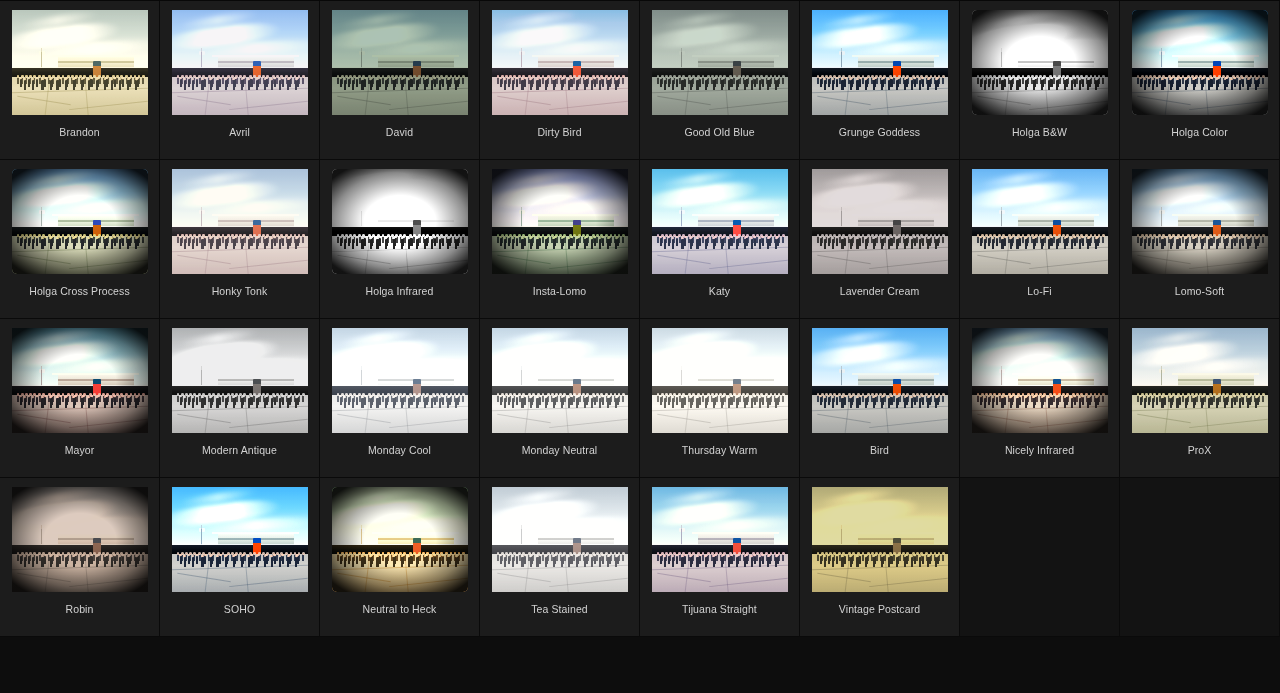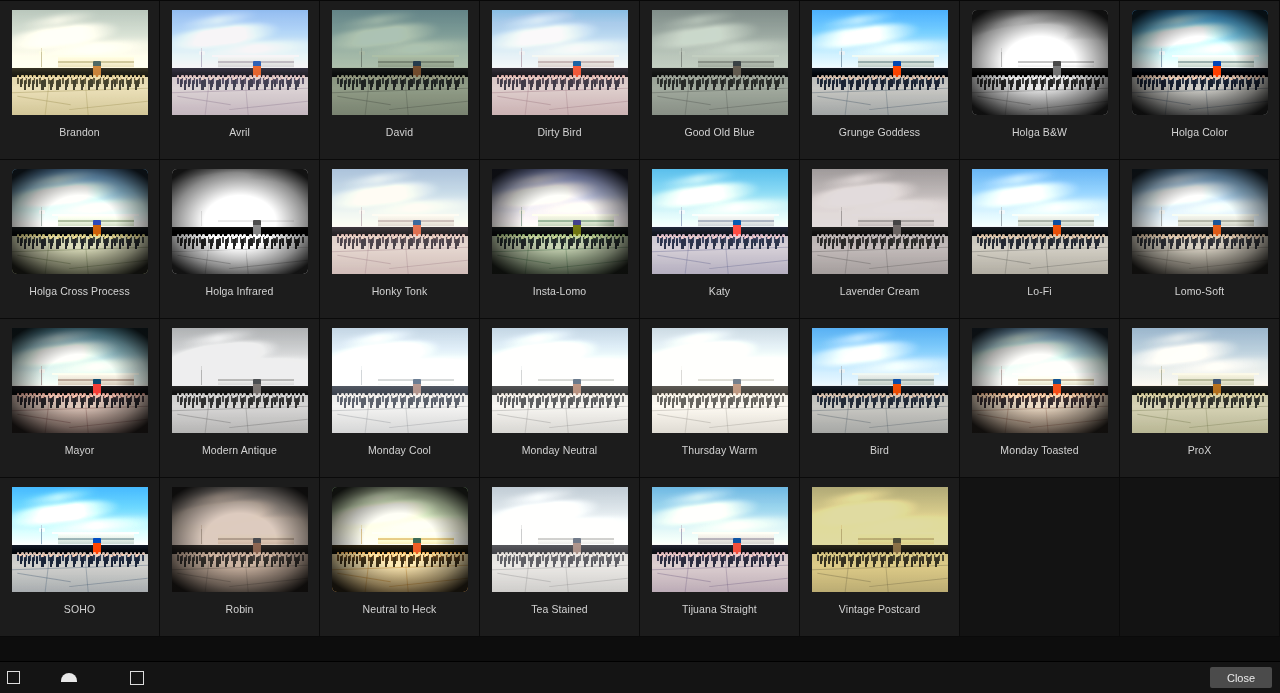--- a/index.html
+++ b/index.html
@@ -1024,22 +1024,22 @@
                 <div class="p" style="left: 85%; bottom: 0%; height: 9.5px; opacity: 1;"></div>
                 <div class="p" style="left: 91%; bottom: 0%; height: 9.5px; opacity: 1;"></div>
               </div>
             </div>
             <div style="position: absolute; inset: 0px; pointer-events: none; background: rgba(120, 170, 40, 0.22); mix-blend-mode: overlay;"></div>
             <div style="position: absolute; inset: 0px; pointer-events: none; background: radial-gradient(66% 62%, rgba(0, 0, 0, 0) 40%, rgba(0, 0, 0, 0.45) 74%, rgba(0, 0, 0, 0.92) 100%);"></div>
           </div>
           <div class="label">Holga Cross Process</div>
         </div>
         <div class="cell">
-          <div class="thumb-wrap vignette-frame">
-            <div class="scene" style="filter: saturate(0) brightness(1.25) contrast(1.35) hue-rotate(0deg) sepia(0) grayscale(1);">
+          <div class="thumb-wrap">
+            <div class="scene" style="filter: saturate(0.95) brightness(1.1) contrast(0.92) hue-rotate(-8deg) sepia(0.15) grayscale(0);">
               <div class="sky"></div>
               <div class="cloud1"></div>
               <div class="cloud2"></div>
               <div class="cloud3"></div>
               <div class="structure"></div>
               <div class="roofline"></div>
               <div class="tower">
                 <div class="cap"></div>
                 <div class="mast"></div>
                 <div class="ant"></div>
@@ -1109,27 +1109,27 @@
                 <div class="p" style="left: 51%; bottom: 0%; height: 9.5px; opacity: 1;"></div>
                 <div class="p" style="left: 56%; bottom: 0%; height: 9.5px; opacity: 1;"></div>
                 <div class="p" style="left: 62%; bottom: 0%; height: 9.5px; opacity: 1;"></div>
                 <div class="p" style="left: 68%; bottom: 0%; height: 9.5px; opacity: 1;"></div>
                 <div class="p" style="left: 73%; bottom: 0%; height: 9.5px; opacity: 1;"></div>
                 <div class="p" style="left: 79%; bottom: 0%; height: 9.5px; opacity: 1;"></div>
                 <div class="p" style="left: 85%; bottom: 0%; height: 9.5px; opacity: 1;"></div>
                 <div class="p" style="left: 91%; bottom: 0%; height: 9.5px; opacity: 1;"></div>
               </div>
             </div>
-            <div style="position: absolute; inset: 0px; pointer-events: none; background: radial-gradient(66% 62%, rgba(0, 0, 0, 0) 40%, rgba(0, 0, 0, 0.45) 74%, rgba(0, 0, 0, 0.92) 100%);"></div>
+            <div style="position: absolute; inset: 0px; pointer-events: none; background: rgba(225, 165, 190, 0.42); mix-blend-mode: overlay;"></div>
           </div>
-          <div class="label">Holga Infrared</div>
+          <div class="label">Honky Tonk</div>
         </div>
         <div class="cell">
-          <div class="thumb-wrap">
-            <div class="scene" style="filter: saturate(0.95) brightness(1.1) contrast(0.92) hue-rotate(-8deg) sepia(0.15) grayscale(0);">
+          <div class="thumb-wrap vignette-frame">
+            <div class="scene" style="filter: saturate(0) brightness(1.25) contrast(1.35) hue-rotate(0deg) sepia(0) grayscale(1);">
               <div class="sky"></div>
               <div class="cloud1"></div>
               <div class="cloud2"></div>
               <div class="cloud3"></div>
               <div class="structure"></div>
               <div class="roofline"></div>
               <div class="tower">
                 <div class="cap"></div>
                 <div class="mast"></div>
                 <div class="ant"></div>
@@ -1199,23 +1199,23 @@
                 <div class="p" style="left: 51%; bottom: 0%; height: 9.5px; opacity: 1;"></div>
                 <div class="p" style="left: 56%; bottom: 0%; height: 9.5px; opacity: 1;"></div>
                 <div class="p" style="left: 62%; bottom: 0%; height: 9.5px; opacity: 1;"></div>
                 <div class="p" style="left: 68%; bottom: 0%; height: 9.5px; opacity: 1;"></div>
                 <div class="p" style="left: 73%; bottom: 0%; height: 9.5px; opacity: 1;"></div>
                 <div class="p" style="left: 79%; bottom: 0%; height: 9.5px; opacity: 1;"></div>
                 <div class="p" style="left: 85%; bottom: 0%; height: 9.5px; opacity: 1;"></div>
                 <div class="p" style="left: 91%; bottom: 0%; height: 9.5px; opacity: 1;"></div>
               </div>
             </div>
-            <div style="position: absolute; inset: 0px; pointer-events: none; background: rgba(225, 165, 190, 0.42); mix-blend-mode: overlay;"></div>
+            <div style="position: absolute; inset: 0px; pointer-events: none; background: radial-gradient(66% 62%, rgba(0, 0, 0, 0) 40%, rgba(0, 0, 0, 0.45) 74%, rgba(0, 0, 0, 0.92) 100%);"></div>
           </div>
-          <div class="label">Honky Tonk</div>
+          <div class="label">Holga Infrared</div>
         </div>
         <div class="cell">
           <div class="thumb-wrap">
             <div class="scene" style="filter: saturate(1.2) brightness(1) contrast(1.1) hue-rotate(40deg) sepia(0.2) grayscale(0);">
               <div class="sky"></div>
               <div class="cloud1"></div>
               <div class="cloud2"></div>
               <div class="cloud3"></div>
               <div class="structure"></div>
               <div class="roofline"></div>
@@ -2284,21 +2284,21 @@
                 <div class="p" style="left: 68%; bottom: 0%; height: 9.5px; opacity: 1;"></div>
                 <div class="p" style="left: 73%; bottom: 0%; height: 9.5px; opacity: 1;"></div>
                 <div class="p" style="left: 79%; bottom: 0%; height: 9.5px; opacity: 1;"></div>
                 <div class="p" style="left: 85%; bottom: 0%; height: 9.5px; opacity: 1;"></div>
                 <div class="p" style="left: 91%; bottom: 0%; height: 9.5px; opacity: 1;"></div>
               </div>
             </div>
             <div style="position: absolute; inset: 0px; pointer-events: none; background: rgba(205, 90, 60, 0.35); mix-blend-mode: overlay;"></div>
             <div style="position: absolute; inset: 0px; pointer-events: none; background: radial-gradient(66% 62%, rgba(0, 0, 0, 0) 40%, rgba(0, 0, 0, 0.45) 74%, rgba(0, 0, 0, 0.92) 100%);"></div>
           </div>
-          <div class="label">Monday Toasted</div>
+          <div class="label">Nicely Infrared</div>
         </div>
         <div class="cell">
           <div class="thumb-wrap">
             <div class="scene" style="filter: saturate(0.9) brightness(1) contrast(1.05) hue-rotate(12deg) sepia(0.2) grayscale(0);">
               <div class="sky"></div>
               <div class="cloud1"></div>
               <div class="cloud2"></div>
               <div class="cloud3"></div>
               <div class="structure"></div>
               <div class="roofline"></div>
@@ -2378,21 +2378,21 @@
                 <div class="p" style="left: 85%; bottom: 0%; height: 9.5px; opacity: 1;"></div>
                 <div class="p" style="left: 91%; bottom: 0%; height: 9.5px; opacity: 1;"></div>
               </div>
             </div>
             <div style="position: absolute; inset: 0px; pointer-events: none; background: rgba(170, 185, 95, 0.3); mix-blend-mode: overlay;"></div>
           </div>
           <div class="label">ProX</div>
         </div>
         <div class="cell">
           <div class="thumb-wrap">
-            <div class="scene" style="filter: saturate(1.45) brightness(1.05) contrast(1.15) hue-rotate(0deg) sepia(0) grayscale(0);">
+            <div class="scene" style="filter: saturate(0.55) brightness(1.12) contrast(0.95) hue-rotate(0deg) sepia(0.4) grayscale(0.3);">
               <div class="sky"></div>
               <div class="cloud1"></div>
               <div class="cloud2"></div>
               <div class="cloud3"></div>
               <div class="structure"></div>
               <div class="roofline"></div>
               <div class="tower">
                 <div class="cap"></div>
                 <div class="mast"></div>
                 <div class="ant"></div>
@@ -2462,27 +2462,28 @@
                 <div class="p" style="left: 51%; bottom: 0%; height: 9.5px; opacity: 1;"></div>
                 <div class="p" style="left: 56%; bottom: 0%; height: 9.5px; opacity: 1;"></div>
                 <div class="p" style="left: 62%; bottom: 0%; height: 9.5px; opacity: 1;"></div>
                 <div class="p" style="left: 68%; bottom: 0%; height: 9.5px; opacity: 1;"></div>
                 <div class="p" style="left: 73%; bottom: 0%; height: 9.5px; opacity: 1;"></div>
                 <div class="p" style="left: 79%; bottom: 0%; height: 9.5px; opacity: 1;"></div>
                 <div class="p" style="left: 85%; bottom: 0%; height: 9.5px; opacity: 1;"></div>
                 <div class="p" style="left: 91%; bottom: 0%; height: 9.5px; opacity: 1;"></div>
               </div>
             </div>
-            <div style="position: absolute; inset: 0px; pointer-events: none; background: rgba(20, 100, 210, 0.22); mix-blend-mode: overlay;"></div>
+            <div style="position: absolute; inset: 0px; pointer-events: none; background: rgba(175, 130, 120, 0.42); mix-blend-mode: multiply;"></div>
+            <div style="position: absolute; inset: 0px; pointer-events: none; background: radial-gradient(66% 62%, rgba(0, 0, 0, 0) 40%, rgba(0, 0, 0, 0.45) 74%, rgba(0, 0, 0, 0.92) 100%);"></div>
           </div>
-          <div class="label">SOHO</div>
+          <div class="label">Robin</div>
         </div>
         <div class="cell">
           <div class="thumb-wrap">
-            <div class="scene" style="filter: saturate(0.55) brightness(1.12) contrast(0.95) hue-rotate(0deg) sepia(0.4) grayscale(0.3);">
+            <div class="scene" style="filter: saturate(1.45) brightness(1.05) contrast(1.15) hue-rotate(0deg) sepia(0) grayscale(0);">
               <div class="sky"></div>
               <div class="cloud1"></div>
               <div class="cloud2"></div>
               <div class="cloud3"></div>
               <div class="structure"></div>
               <div class="roofline"></div>
               <div class="tower">
                 <div class="cap"></div>
                 <div class="mast"></div>
                 <div class="ant"></div>
@@ -2552,24 +2553,23 @@
                 <div class="p" style="left: 51%; bottom: 0%; height: 9.5px; opacity: 1;"></div>
                 <div class="p" style="left: 56%; bottom: 0%; height: 9.5px; opacity: 1;"></div>
                 <div class="p" style="left: 62%; bottom: 0%; height: 9.5px; opacity: 1;"></div>
                 <div class="p" style="left: 68%; bottom: 0%; height: 9.5px; opacity: 1;"></div>
                 <div class="p" style="left: 73%; bottom: 0%; height: 9.5px; opacity: 1;"></div>
                 <div class="p" style="left: 79%; bottom: 0%; height: 9.5px; opacity: 1;"></div>
                 <div class="p" style="left: 85%; bottom: 0%; height: 9.5px; opacity: 1;"></div>
                 <div class="p" style="left: 91%; bottom: 0%; height: 9.5px; opacity: 1;"></div>
               </div>
             </div>
-            <div style="position: absolute; inset: 0px; pointer-events: none; background: rgba(175, 130, 120, 0.42); mix-blend-mode: multiply;"></div>
-            <div style="position: absolute; inset: 0px; pointer-events: none; background: radial-gradient(66% 62%, rgba(0, 0, 0, 0) 40%, rgba(0, 0, 0, 0.45) 74%, rgba(0, 0, 0, 0.92) 100%);"></div>
+            <div style="position: absolute; inset: 0px; pointer-events: none; background: rgba(20, 100, 210, 0.22); mix-blend-mode: overlay;"></div>
           </div>
-          <div class="label">Robin</div>
+          <div class="label">SOHO</div>
         </div>
         <div class="cell">
           <div class="thumb-wrap vignette-frame">
             <div class="scene" style="filter: saturate(1.6) brightness(1.1) contrast(1.1) hue-rotate(-18deg) sepia(0.35) grayscale(0);">
               <div class="sky"></div>
               <div class="cloud1"></div>
               <div class="cloud2"></div>
               <div class="cloud3"></div>
               <div class="structure"></div>
               <div class="roofline"></div>
@@ -2923,20 +2923,14 @@
             </div>
             <div style="position: absolute; inset: 0px; pointer-events: none; background: rgba(190, 180, 70, 0.48); mix-blend-mode: multiply;"></div>
           </div>
           <div class="label">Vintage Postcard</div>
         </div>
         <div class="cell empty"></div>
         <div class="cell empty"></div>
       </div>
   </div>
 
-  <div id="navbar">
-    <div class="nav-ico" id="nav-back"></div>
-    <div class="nav-ico" id="nav-home"></div>
-    <div class="nav-ico" id="nav-recents"></div>
-    <div id="close-button">Close</div>
-  </div>
 
 </div>
 
 </body></html>

